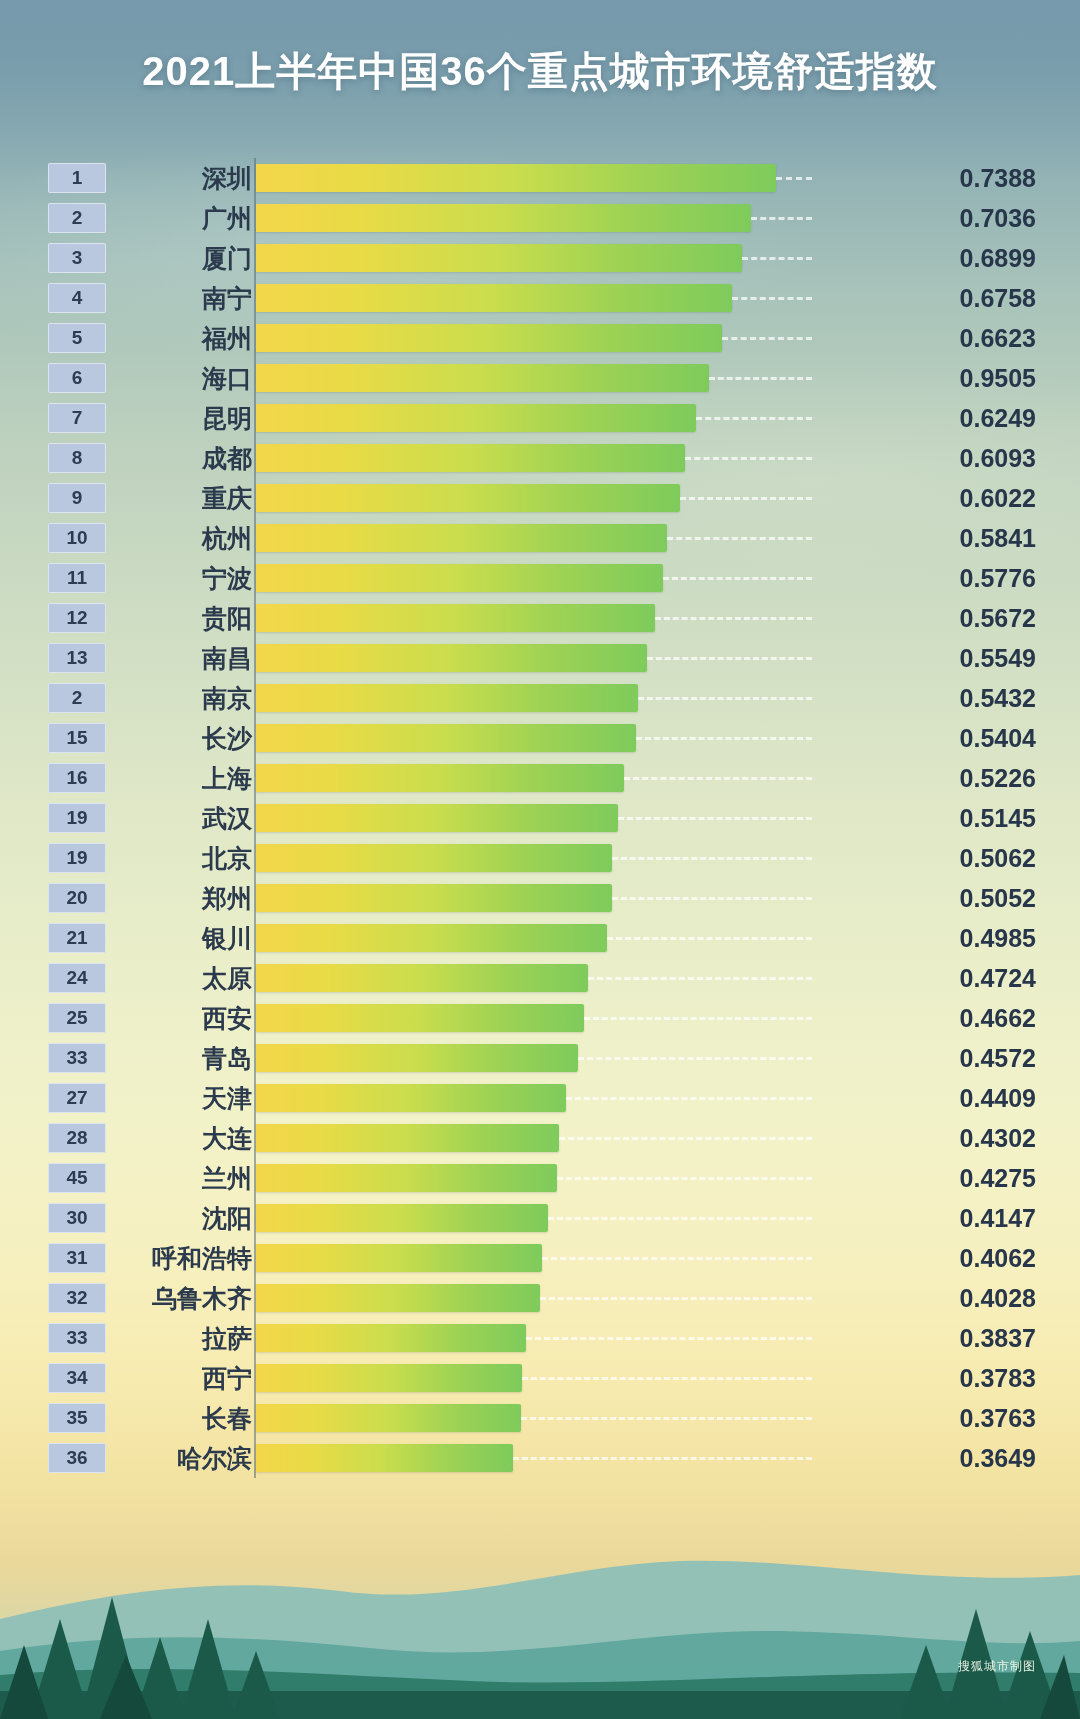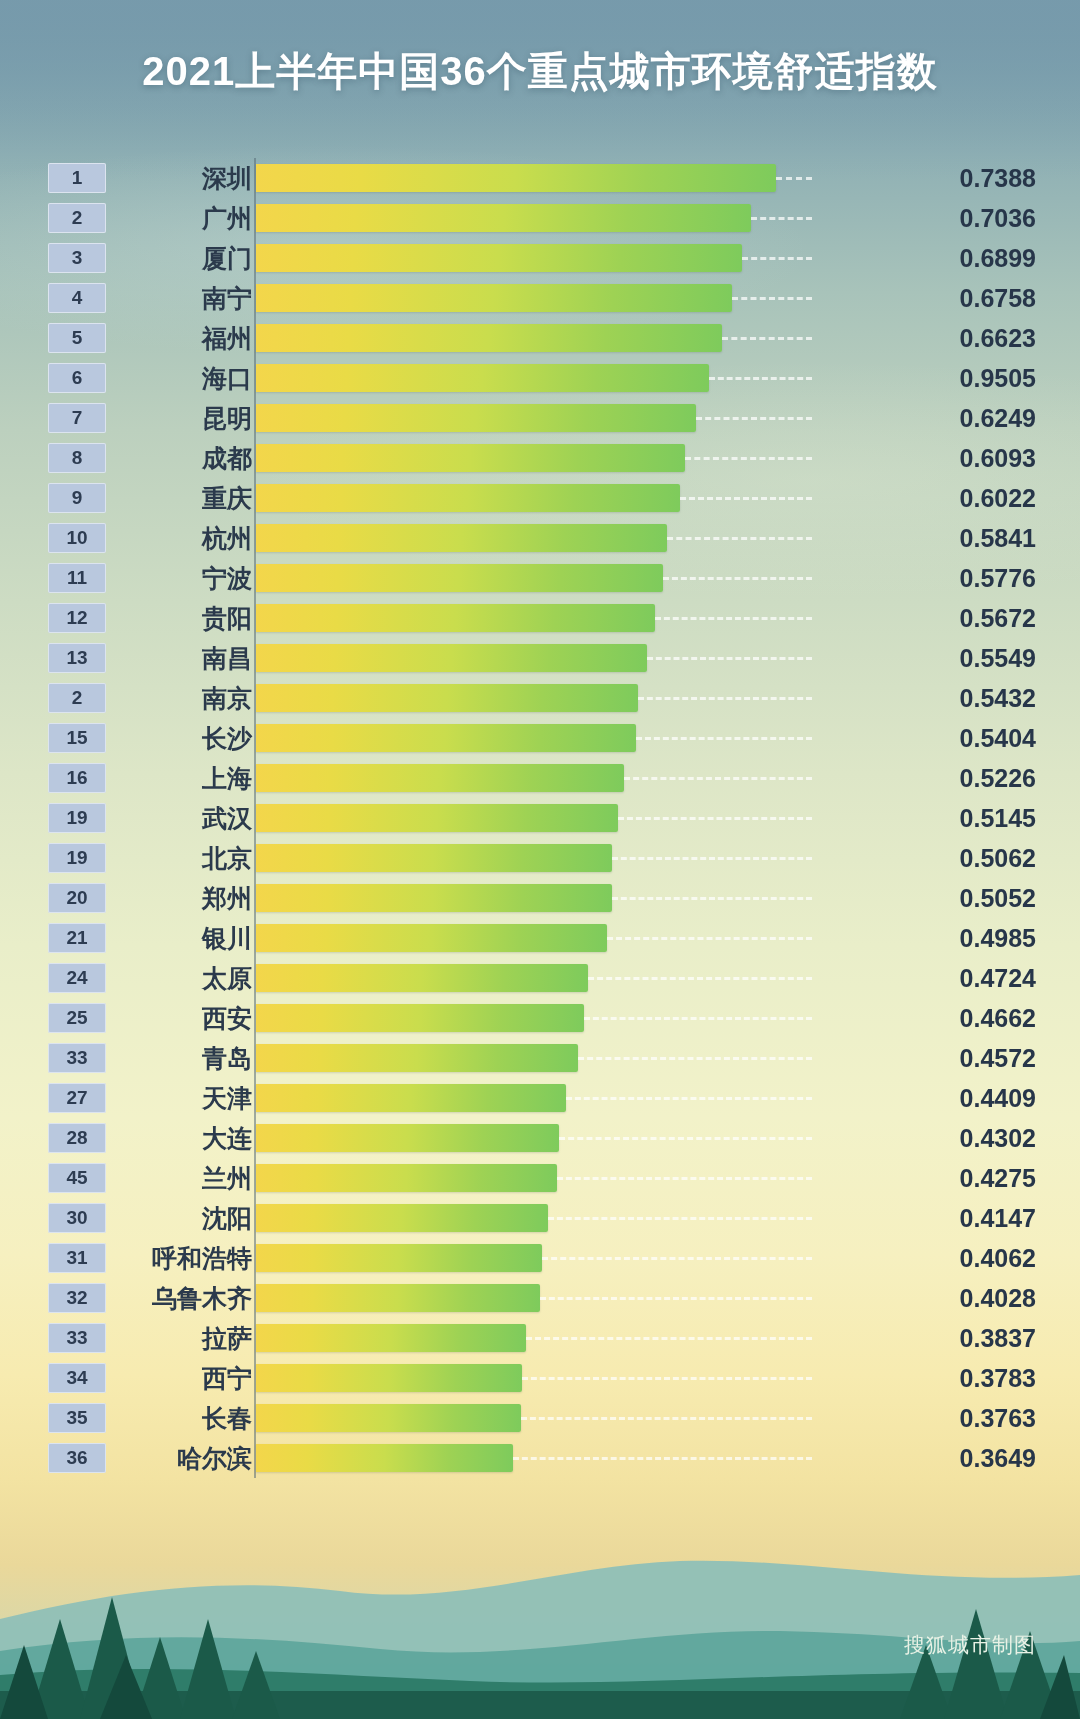--- a/index.html
+++ b/index.html
@@ -148,23 +148,23 @@
     position: absolute;
     left: 0;
     bottom: 0;
     width: 1080px;
     height: 250px;
     pointer-events: none;
   }
   #credit {
     position: absolute;
     right: 44px;
-    bottom: 60px;
+    bottom: 44px;
     color: #e9f2e6;
-    font-size: 21px;
+    font-size: 12px;
     letter-spacing: 1px;
   }
 </style>
 </head>
 <body>
 
 <div id="page">
 
   <div class="haze haze1"></div>
   <div class="haze haze2"></div>

